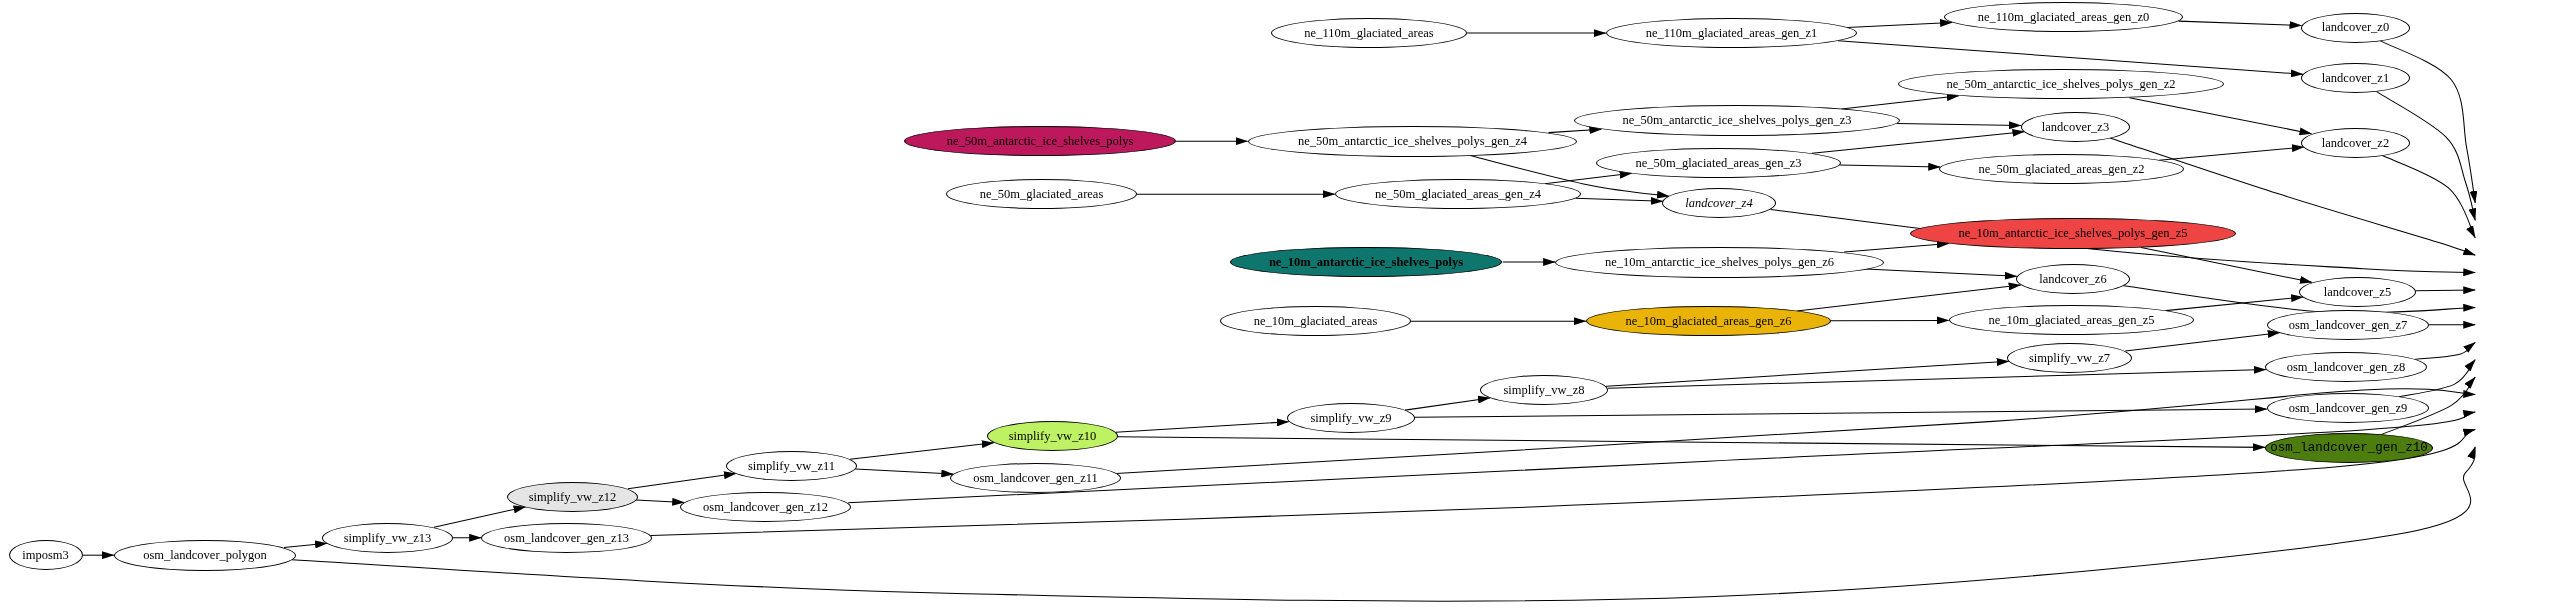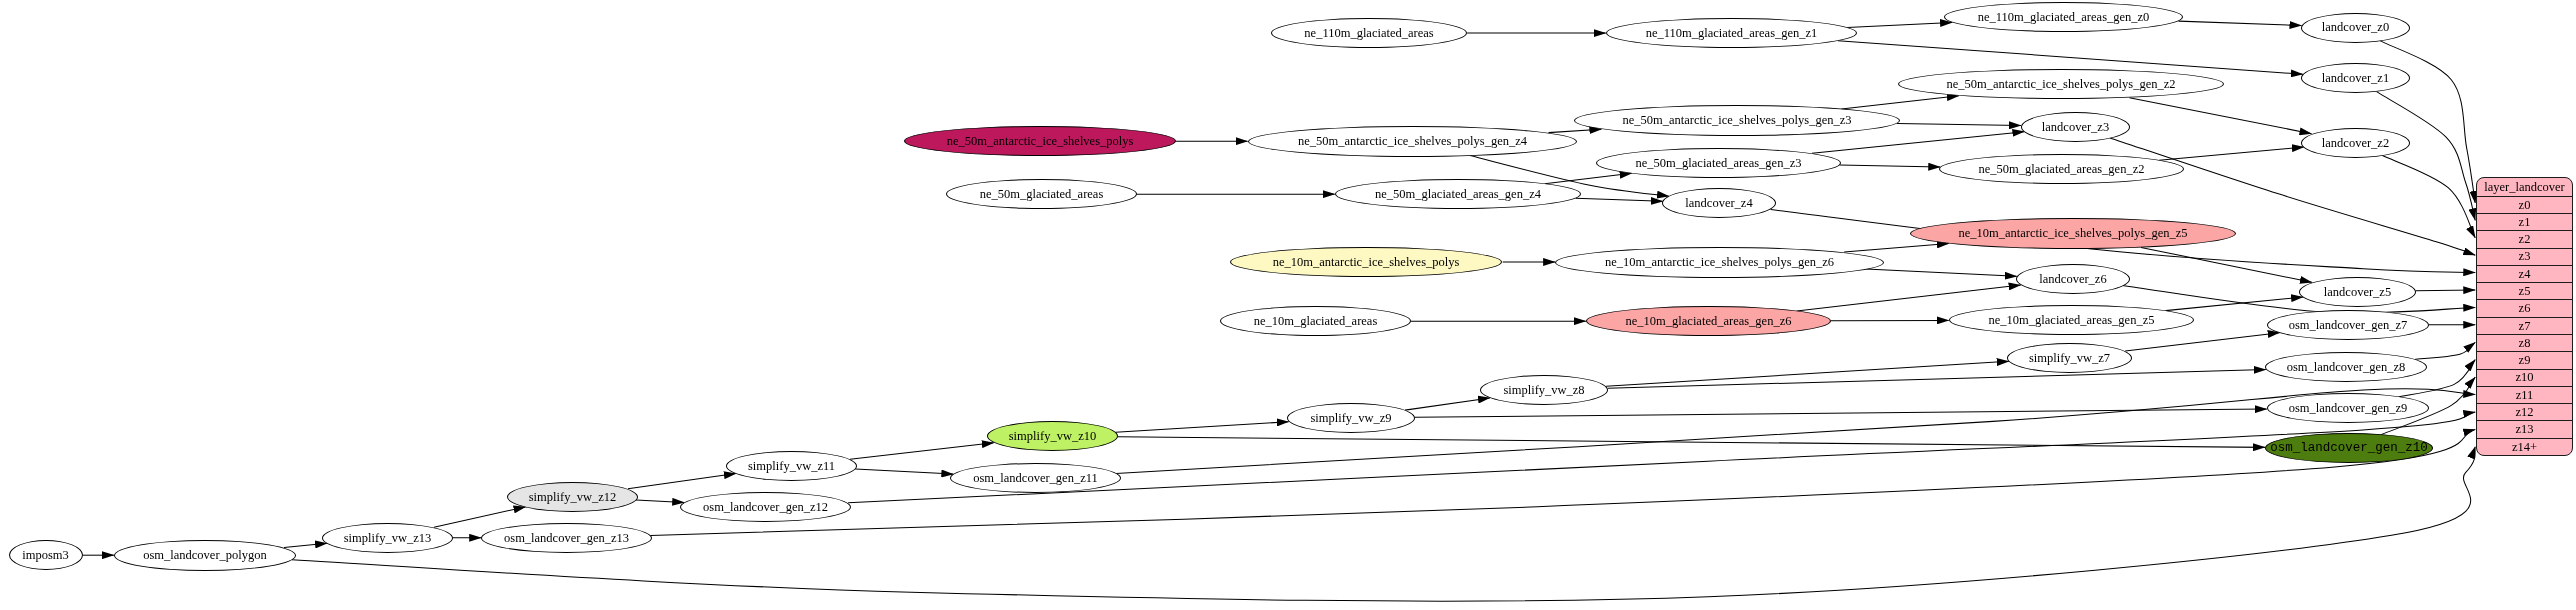--- a/index.html
+++ b/index.html
@@ -108,43 +108,25 @@
       <div class="gnode" style="left: 904px; top: 126px; width: 272px; height: 30px; background: #be185d; border-color: rgb(0, 0, 0);">ne_50m_antarctic_ice_shelves_polys</div>
       <div class="gnode" style="left: 1248px; top: 126px; width: 329px; height: 31px; background: rgb(255, 255, 255); border-color: rgb(0, 0, 0);">ne_50m_antarctic_ice_shelves_polys_gen_z4</div>
       <div class="gnode" style="left: 1574px; top: 105px; width: 326px; height: 31px; background: rgb(255, 255, 255); border-color: rgb(0, 0, 0);">ne_50m_antarctic_ice_shelves_polys_gen_z3</div>
       <div class="gnode" style="left: 1898px; top: 69px; width: 326px; height: 30px; background: rgb(255, 255, 255); border-color: rgb(0, 0, 0);">ne_50m_antarctic_ice_shelves_polys_gen_z2</div>
       <div class="gnode" style="left: 946px; top: 179px; width: 191px; height: 30px; background: rgb(255, 255, 255); border-color: rgb(0, 0, 0);">ne_50m_glaciated_areas</div>
       <div class="gnode" style="left: 1335px; top: 179px; width: 246px; height: 30px; background: rgb(255, 255, 255); border-color: rgb(0, 0, 0);">ne_50m_glaciated_areas_gen_z4</div>
       <div class="gnode" style="left: 1596px; top: 148px; width: 245px; height: 30px; background: rgb(255, 255, 255); border-color: rgb(0, 0, 0);">ne_50m_glaciated_areas_gen_z3</div>
       <div class="gnode" style="left: 1939px; top: 154px; width: 245px; height: 30px; background: rgb(255, 255, 255); border-color: rgb(0, 0, 0);">ne_50m_glaciated_areas_gen_z2</div>
       <div class="gnode" style="left: 2301px; top: 128px; width: 109px; height: 30px; background: rgb(255, 255, 255); border-color: rgb(0, 0, 0);">landcover_z2</div>
       <div class="gnode" style="left: 2021px; top: 112px; width: 109px; height: 30px; background: rgb(255, 255, 255); border-color: rgb(0, 0, 0);">landcover_z3</div>
-      <div class="gnode" style="left: 1662px; top: 188px; width: 114px; height: 30px; background: rgb(255, 255, 255); border-color: rgb(0, 0, 0);">landcover_z4</div>
-      <div class="gnode" style="left: 1230px; top: 247px; width: 272px; height: 30px; background: #fef9c3; border-color: rgb(0, 0, 0);">ne_10m_antarctic_ice_shelves_polys</div>
+      <div class="gnode" style="left: 1662px; top: 188px; width: 114px; height: 30px; background: rgb(255, 255, 255); border-color: rgb(0, 0, 0); font-style: italic;">landcover_z4</div>
+      <div class="gnode" style="left: 1230px; top: 247px; width: 272px; height: 30px; background: #0f766e; border-color: rgb(0, 0, 0); font-weight: bold;">ne_10m_antarctic_ice_shelves_polys</div>
       <div class="gnode" style="left: 1555px; top: 247px; width: 329px; height: 31px; background: rgb(255, 255, 255); border-color: rgb(0, 0, 0);">ne_10m_antarctic_ice_shelves_polys_gen_z6</div>
-      <div class="gnode" style="left: 1910px; top: 218px; width: 326px; height: 31px; background: #fca5a5; border-color: rgb(0, 0, 0);">ne_10m_antarctic_ice_shelves_polys_gen_z5</div>
+      <div class="gnode" style="left: 1910px; top: 218px; width: 326px; height: 31px; background: #ef4444; border-color: rgb(0, 0, 0);">ne_10m_antarctic_ice_shelves_polys_gen_z5</div>
       <div class="gnode" style="left: 1220px; top: 306px; width: 191px; height: 30px; background: rgb(255, 255, 255); border-color: rgb(0, 0, 0);">ne_10m_glaciated_areas</div>
-      <div class="gnode" style="left: 1586px; top: 306px; width: 245px; height: 30px; background: #fca5a5; border-color: rgb(0, 0, 0);">ne_10m_glaciated_areas_gen_z6</div>
+      <div class="gnode" style="left: 1586px; top: 306px; width: 245px; height: 30px; background: #eab308; border-color: rgb(0, 0, 0);">ne_10m_glaciated_areas_gen_z6</div>
       <div class="gnode" style="left: 1949px; top: 305px; width: 245px; height: 30px; background: rgb(255, 255, 255); border-color: rgb(0, 0, 0);">ne_10m_glaciated_areas_gen_z5</div>
       <div class="gnode" style="left: 2299px; top: 277px; width: 117px; height: 30px; background: rgb(255, 255, 255); border-color: rgb(0, 0, 0);">landcover_z5</div>
       <div class="gnode" style="left: 2016px; top: 264px; width: 114px; height: 30px; background: rgb(255, 255, 255); border-color: rgb(0, 0, 0);">landcover_z6</div>
     </div>
 
-  <div class="gtable" id="landcover-table" style="left: 2476px; top: 177px; width: 97px; height: 279px; background: rgb(255, 182, 193); border-color: rgb(28, 28, 28);">
-    <div class="cell" id="table-title" style="flex: 0 0 17.7px;">layer_landcover</div>
-  <div class="cell" style="border-top-color: rgb(28, 28, 28);">z0</div>
-      <div class="cell" style="border-top-color: rgb(28, 28, 28);">z1</div>
-      <div class="cell" style="border-top-color: rgb(28, 28, 28);">z2</div>
-      <div class="cell" style="border-top-color: rgb(28, 28, 28);">z3</div>
-      <div class="cell" style="border-top-color: rgb(28, 28, 28);">z4</div>
-      <div class="cell" style="border-top-color: rgb(28, 28, 28);">z5</div>
-      <div class="cell" style="border-top-color: rgb(28, 28, 28);">z6</div>
-      <div class="cell" style="border-top-color: rgb(28, 28, 28);">z7</div>
-      <div class="cell" style="border-top-color: rgb(28, 28, 28);">z8</div>
-      <div class="cell" style="border-top-color: rgb(28, 28, 28);">z9</div>
-      <div class="cell" style="border-top-color: rgb(28, 28, 28);">z10</div>
-      <div class="cell" style="border-top-color: rgb(28, 28, 28);">z11</div>
-      <div class="cell" style="border-top-color: rgb(28, 28, 28);">z12</div>
-      <div class="cell" style="border-top-color: rgb(28, 28, 28);">z13</div>
-      <div class="cell" style="border-top-color: rgb(28, 28, 28);">z14+</div>
-    </div>
 </div>
 
 
 </body></html>

